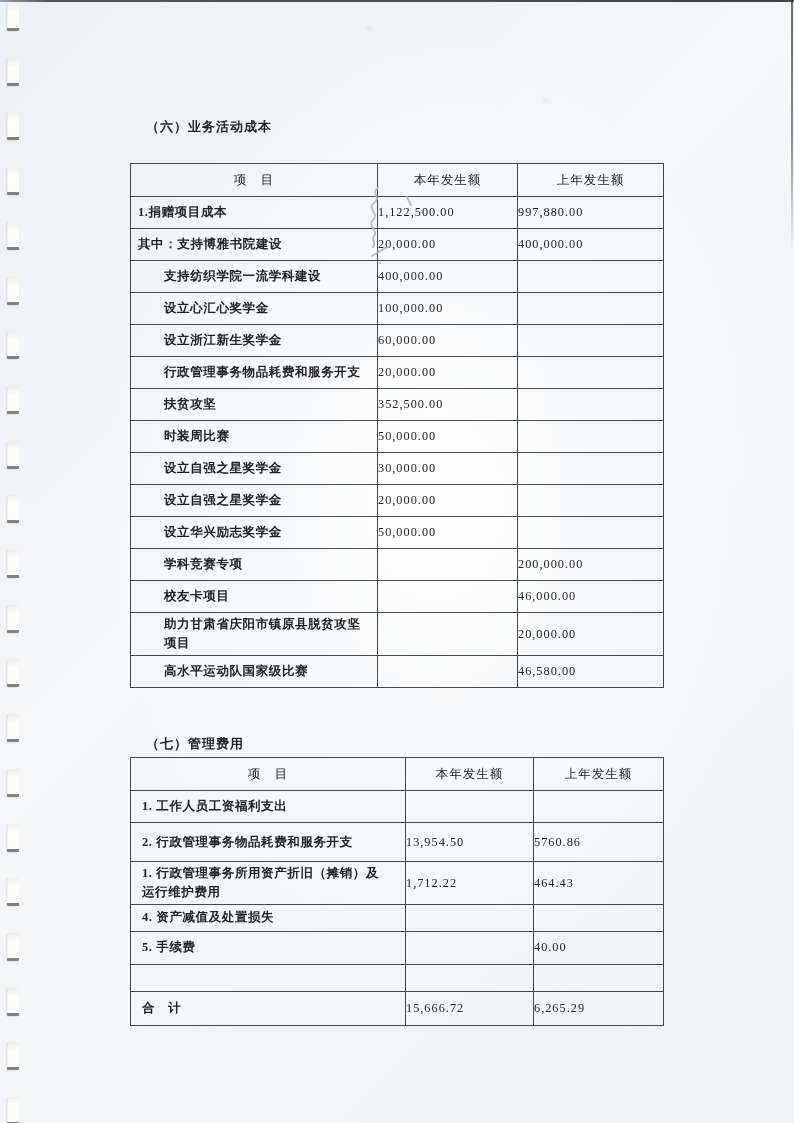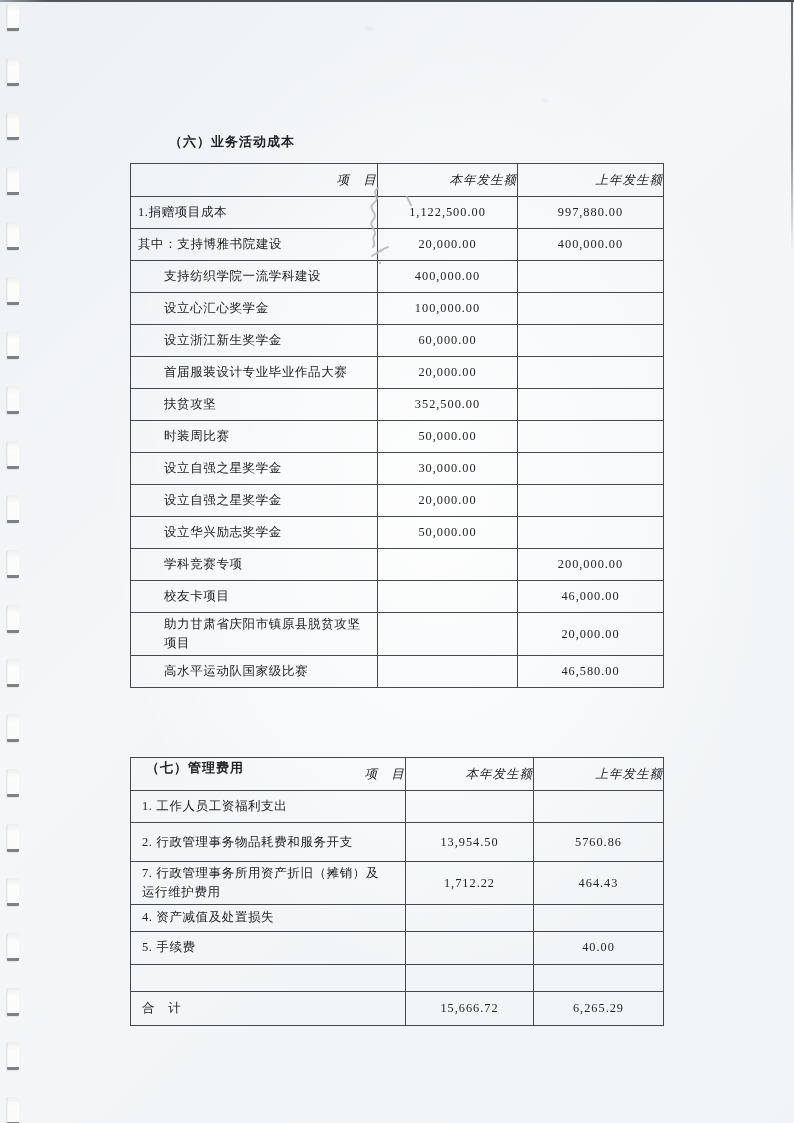--- a/index.html
+++ b/index.html
@@ -20,40 +20,40 @@
     background:linear-gradient(180deg,#efefed 0%,#fdfdfc 35%,#fbfbfa 100%);
     border-bottom:3px solid #7d8186;
     box-shadow:-1px 1px 1px rgba(0,0,0,.07), inset 1px 0 1px rgba(0,0,0,.05);}
   .speck{position:absolute;border-radius:50%;background:#e2e5e9;filter:blur(1px);}
   .sec-title{position:absolute;left:146px;font-size:13px;font-weight:bold;
     letter-spacing:1px;white-space:nowrap;}
   table.t{position:absolute;left:130px;border-collapse:collapse;table-layout:fixed;
     border:1.5px solid #3a3d40;background:transparent;}
   .t td{border:1px solid #44474b;padding:0;vertical-align:middle;
     font-size:12.5px;line-height:1.5;overflow:hidden;}
-  .t .hc{text-align:right;letter-spacing:1px;font-style:italic;}
-  .t .item{text-align:left;padding:2px 4px 2px 7px;letter-spacing:.6px;}
+  .t .hc{text-align:center;letter-spacing:1px;}
+  .t .item{text-align:left;padding:2px 4px 2px 7px;letter-spacing:.6px;font-weight:bold;}
   .t .item.indent{padding-left:33px;}
-  .t .num{text-align:center;letter-spacing:1px;font-size:12.3px;}
+  .t .num{text-align:left;letter-spacing:1px;font-size:12.3px;}
   .t1{top:163px;width:533px;}
   .t1 tr{height:32px;}
   .t1 thead tr{height:33px;}
   .t2{top:757px;width:533px;}
   .t2 thead tr{height:33px;}
   .t2 .item{padding-left:11px;padding-right:24px;}
   .t2 tbody tr:nth-of-type(1){height:32px;}
   .t2 tbody tr:nth-of-type(2){height:39px;}
   .t2 tbody tr:nth-of-type(3){height:42px;}
   .t2 tbody tr:nth-of-type(4){height:27px;}
   .t2 tbody tr:nth-of-type(5){height:33px;}
   .t2 tbody tr:nth-of-type(6){height:27px;}
   .t2 tbody tr:nth-of-type(7){height:34px;margin-left:25px;}
   .scribble{position:absolute;left:360px;top:183px;}
-  .title-6{top:133px;margin-left:23px;}
-  .title-7{top:759px;font-family:Liberation Serif, serif;}
+  .title-6{top:118px;}
+  .title-7{top:735px;font-family:Liberation Serif, serif;}
 </style>
 </head>
 <body>
 
 <div class="page-top-edge"></div>
 <div class="page-right-edge"></div>
 <div id="holes">
     <div class="hole" style="top: 3px;"></div>
     <div class="hole" style="top: 57.7px;"></div>
     <div class="hole" style="top: 112.4px;"></div>
@@ -121,21 +121,21 @@
         <td class="num"></td>
       </tr>
 
       <tr>
         <td class="item indent">设立浙江新生奖学金</td>
         <td class="num">60,000.00</td>
         <td class="num"></td>
       </tr>
 
       <tr>
-        <td class="item indent">首届服装设计专业毕业作品大赛</td>
+        <td class="item indent">行政管理事务物品耗费和服务开支</td>
         <td class="num">20,000.00</td>
         <td class="num"></td>
       </tr>
 
       <tr>
         <td class="item indent">扶贫攻坚</td>
         <td class="num">352,500.00</td>
         <td class="num"></td>
       </tr>
 
@@ -222,21 +222,21 @@
         <td class="num"></td>
       </tr>
 
       <tr>
         <td class="item">2. 行政管理事务物品耗费和服务开支</td>
         <td class="num">13,954.50</td>
         <td class="num">5760.86</td>
       </tr>
 
       <tr>
-        <td class="item">7. 行政管理事务所用资产折旧（摊销）及运行维护费用</td>
+        <td class="item">1. 行政管理事务所用资产折旧（摊销）及运行维护费用</td>
         <td class="num">1,712.22</td>
         <td class="num">464.43</td>
       </tr>
 
       <tr>
         <td class="item">4. 资产减值及处置损失</td>
         <td class="num"></td>
         <td class="num"></td>
       </tr>
 

